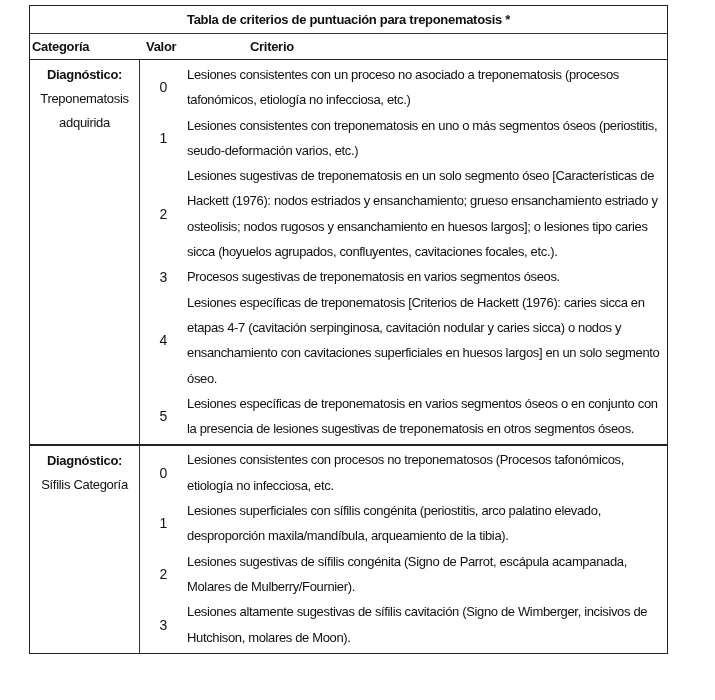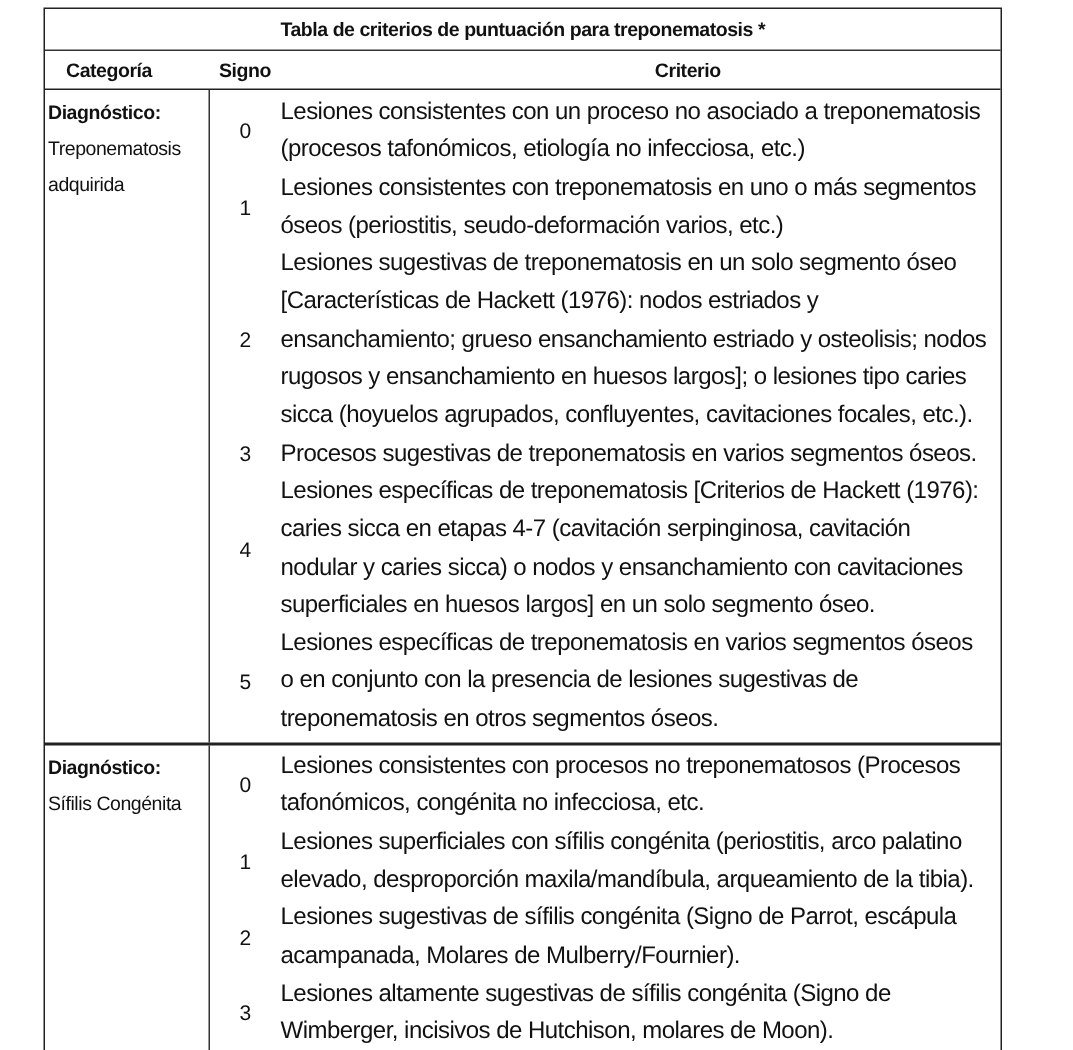--- a/index.html
+++ b/index.html
@@ -14,50 +14,50 @@
   .title-row {
     height: 27px; border-bottom: 1.5px solid #333;
     display: flex; align-items: center; justify-content: center;
     font-weight: bold; font-size: 13px; letter-spacing: -0.3px;
   }
   .header-row {
     height: 25px; border-bottom: 1.5px solid #222; position: relative;
     font-weight: bold; font-size: 13px; letter-spacing: -0.3px;
   }
   .header-row span { position: absolute; top: 5px; }
-  .h-cat { left: 14px; }
+  .h-cat { left: 2px; }
   .h-val { left: 116px; }
-  .h-crit { left: 0; right: 0; text-align: center; padding-left: 220px; }
+  .h-crit { left: 0; right: 0; padding-left: 220px; }
   .group { display: flex; position: relative; }
   .group + .group { border-top: 2px solid #222; }
   .cat-cell {
     width: 110px; border-right: 1px solid #333; box-sizing: border-box;
-    padding: 3px 2px; font-size: 13px; line-height: 24px; letter-spacing: -0.3px;
+    padding: 3px 2px; font-size: 13px; line-height: 24px; letter-spacing: -0.3px; text-align: center;
   }
   .cat-cell .cat-title { font-weight: bold; display: block; }
   .rows { flex: 1; }
   .row { display: flex; align-items: center; }
   .val {
     width: 47px; text-align: center; font-size: 14px; flex: none;
   }
   .crit {
-    flex: 1; font-size: 16px; line-height: 25.3px; letter-spacing: -0.35px;
+    flex: 1; font-size: 13px; line-height: 25.3px; letter-spacing: -0.35px;
     padding-right: 6px;
   }
   .g1 .rows { padding-top: 2px; padding-bottom: 3px; }
   .g2 .rows { padding-top: 1px; padding-bottom: 3px; }
 </style>
 </head>
 <body>
 
 <div class="tbl">
   <div class="title-row">Tabla de criterios de puntuación para treponematosis *</div>
   <div class="header-row">
     <span class="h-cat">Categoría</span>
-    <span class="h-val">Signo</span>
+    <span class="h-val">Valor</span>
     <span class="h-crit">Criterio</span>
   </div>
 
   <div class="group g1">
     <div class="cat-cell">
       <span class="cat-title">Diagnóstico:</span>
       <span>Treponematosis adquirida</span>
     </div>
     <div class="rows">
       <div class="row">
@@ -83,34 +83,34 @@
       <div class="row">
         <div class="val">5</div>
         <div class="crit">Lesiones específicas de treponematosis en varios segmentos óseos o en conjunto con la presencia de lesiones sugestivas de treponematosis en otros segmentos óseos.</div>
       </div>
     </div>
   </div>
 
   <div class="group g2">
     <div class="cat-cell">
       <span class="cat-title">Diagnóstico:</span>
-      <span>Sífilis Congénita</span>
+      <span>Sífilis Categoría</span>
     </div>
     <div class="rows">
       <div class="row">
         <div class="val">0</div>
-        <div class="crit">Lesiones consistentes con procesos no treponematosos (Procesos tafonómicos, congénita no infecciosa, etc.</div>
+        <div class="crit">Lesiones consistentes con procesos no treponematosos (Procesos tafonómicos, etiología no infecciosa, etc.</div>
       </div>
       <div class="row">
         <div class="val">1</div>
         <div class="crit">Lesiones superficiales con sífilis congénita (periostitis, arco palatino elevado, desproporción maxila/mandíbula, arqueamiento de la tibia).</div>
       </div>
       <div class="row">
         <div class="val">2</div>
         <div class="crit">Lesiones sugestivas de sífilis congénita (Signo de Parrot, escápula acampanada, Molares de Mulberry/Fournier).</div>
       </div>
       <div class="row">
         <div class="val">3</div>
-        <div class="crit">Lesiones altamente sugestivas de sífilis congénita (Signo de Wimberger, incisivos de Hutchison, molares de Moon).</div>
+        <div class="crit">Lesiones altamente sugestivas de sífilis cavitación (Signo de Wimberger, incisivos de Hutchison, molares de Moon).</div>
       </div>
     </div>
   </div>
 </div>
 
 </body></html>

